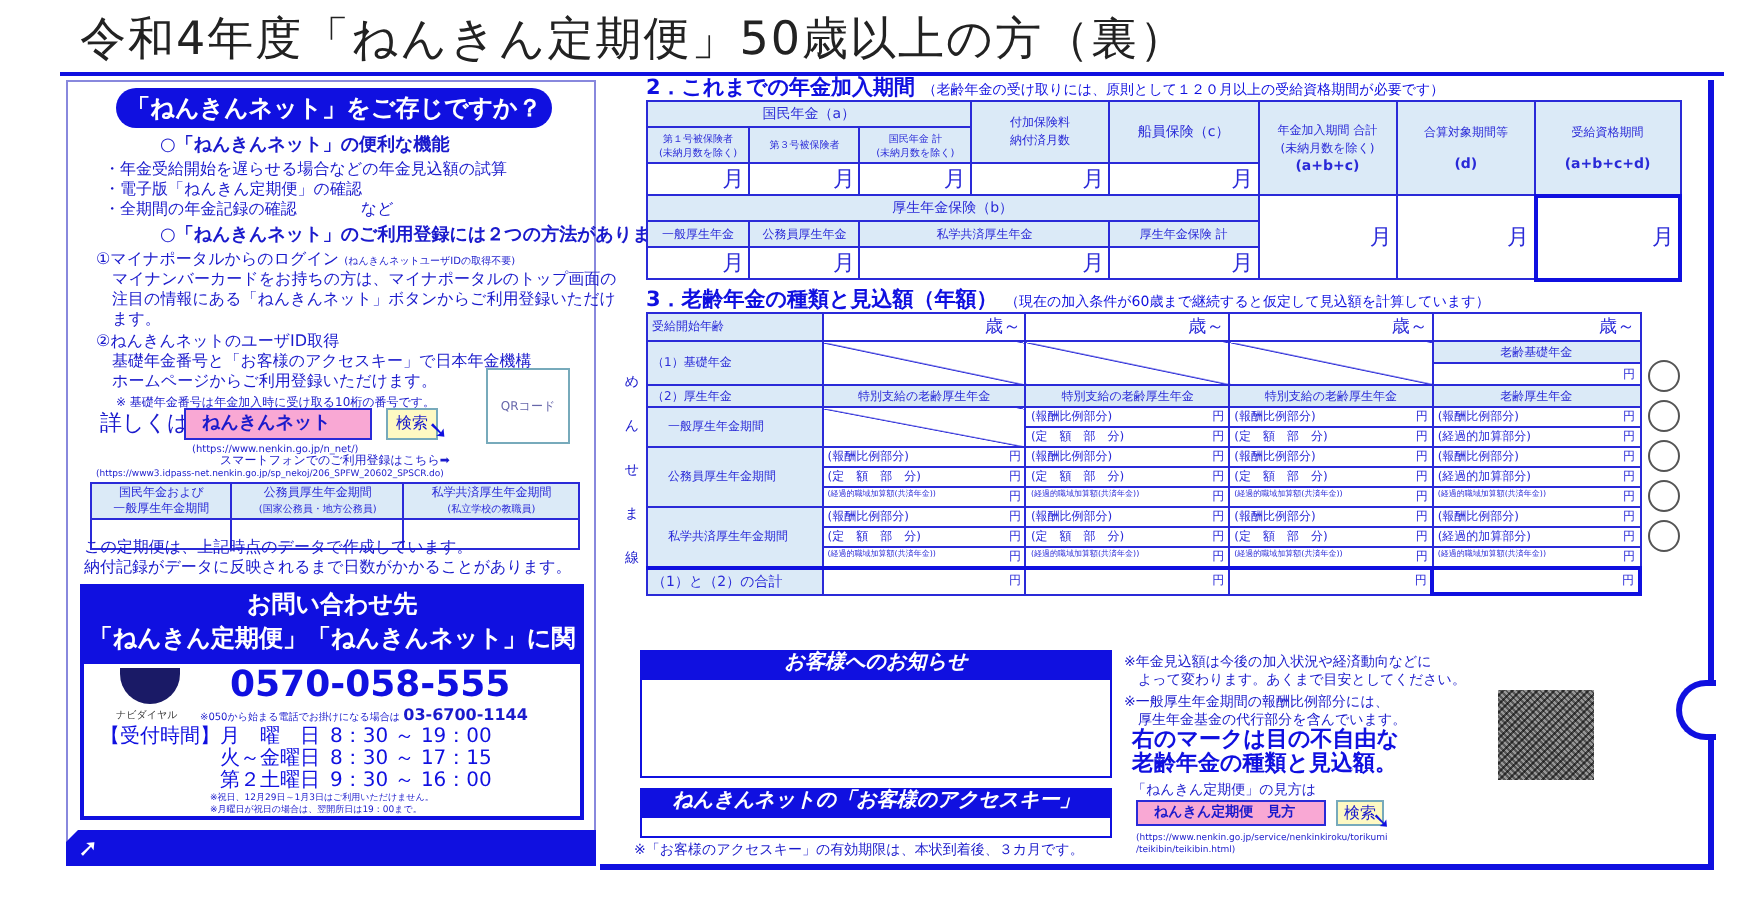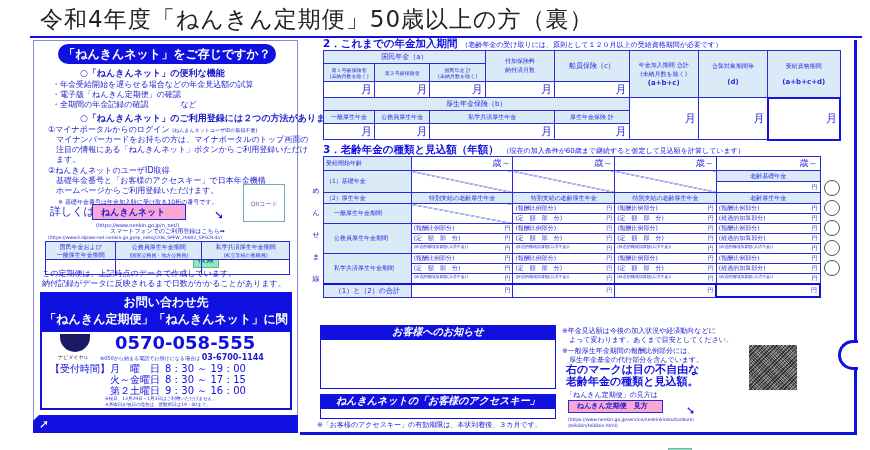--- a/index.html
+++ b/index.html
@@ -9,21 +9,21 @@
   
   .frame { left: 30px; top: 36px; width: 832px; height: 400px; border-top: 2px solid #1010e0; }
   .frame-right { left: 854px; top: 40px; width: 3px; height: 395px; background: #1010e0; }
   .frame-bottom { left: 300px; top: 432px; width: 557px; height: 3px; background: #1010e0; }
   .notch { left: 838px; top: 340px; width: 20px; height: 30px; border: 3px solid #1010e0; border-right: none; border-radius: 15px 0 0 15px; background: #fff; }
   .left-panel { left: 33px; top: 40px; width: 265px; height: 393px; border: 1px solid #8888dd; }
   .pill { left: 58px; top: 44px; width: 218px; height: 20px; background: #1010e0; border-radius: 10px; color: #fff; font-size: 12px; font-weight: bold; text-align: center; line-height: 20px; }
   .lp-text { font-size: 8px; color: #1a1acc; white-space: nowrap; line-height: 10px; }
   .lp-bold { font-size: 9px; font-weight: bold; margin-left: 40px; }
   .search-box { border: 1px solid #2a2ad8; background: #f9a8d4; font-size: 9px; font-weight: bold; padding-left: 8px; line-height: 14px; }
-  .search-btn { background: #86efac; border: 1px solid #7ab; font-size: 8px; text-align: center; line-height: 14px; margin-top: 48px; }
+  .search-btn { background: #fef9c3; border: 1px solid #7ab; font-size: 8px; text-align: center; line-height: 14px; }
   .qr-box { border: 1px solid #7ab; font-size: 6px; text-align: center; color: #66a; }
   table { border-collapse: collapse; }
   .t-small td, .t-small th { border: 1px solid #2a2ad8; font-size: 6px; text-align: center; color: #2a2ad8; font-weight: normal; }
   .t-small th { background: #dbeaf7; height: 18px; line-height: 8px; }
   .t-small td { height: 15px; }
   .contact-head { left: 40px; top: 292px; width: 252px; height: 38px; background: #1010e0; color: #fff; font-size: 12px; font-weight: bold; text-align: center; line-height: 17px; padding-top: 2px; }
   .contact-body { left: 40px; top: 330px; width: 252px; height: 80px; border: 2px solid #1010e0; }
   .phone { font-size: 18px; font-weight: bold; color: #1010e0; }
   .hours { font-size: 10px; color: #1010e0; line-height: 11px; }
   .bottom-bar { left: 33px; top: 415px; width: 265px; height: 18px; background: #1010e0; clip-path: polygon(6px 0,100% 0,100% 100%,0 100%,0 6px); color: #fff; font-size: 12px; padding-left: 6px; line-height: 18px; }
@@ -252,21 +252,21 @@
     <td><span>(定　額　部　分)</span><span style="float:right">円</span></td>
     <td><span>(経過的加算部分)</span><span style="float:right">円</span></td>
   </tr>
   <tr>
     <td style="font-size:4px;"><span>(経過的職域加算額(共済年金))</span><span style="float:right;font-size:6px;">円</span></td>
     <td style="font-size:4px;"><span>(経過的職域加算額(共済年金))</span><span style="float:right;font-size:6px;">円</span></td>
     <td style="font-size:4px;"><span>(経過的職域加算額(共済年金))</span><span style="float:right;font-size:6px;">円</span></td>
     <td style="font-size:4px;"><span>(経過的職域加算額(共済年金))</span><span style="float:right;font-size:6px;">円</span></td>
   </tr>
   <tr style="height:13px;">
-    <td class="h" style="border-top:2px solid #1010e0;font-size:7px;text-align:center;">（1）と（2）の合計</td>
+    <td class="h" style="border-top:2px solid #1010e0;font-size:7px;">（1）と（2）の合計</td>
     <td class="yen" style="border-top:2px solid #1010e0;">円</td>
     <td class="yen" style="border-top:2px solid #1010e0;">円</td>
     <td class="yen" style="border-top:2px solid #1010e0;">円</td>
     <td class="yen big-border">円</td>
   </tr>
 </tbody>
   </table>
 
 <div class="abs circle" style="left:824px;top:180px;"></div>
 <div class="abs circle" style="left:824px;top:200px;"></div>

